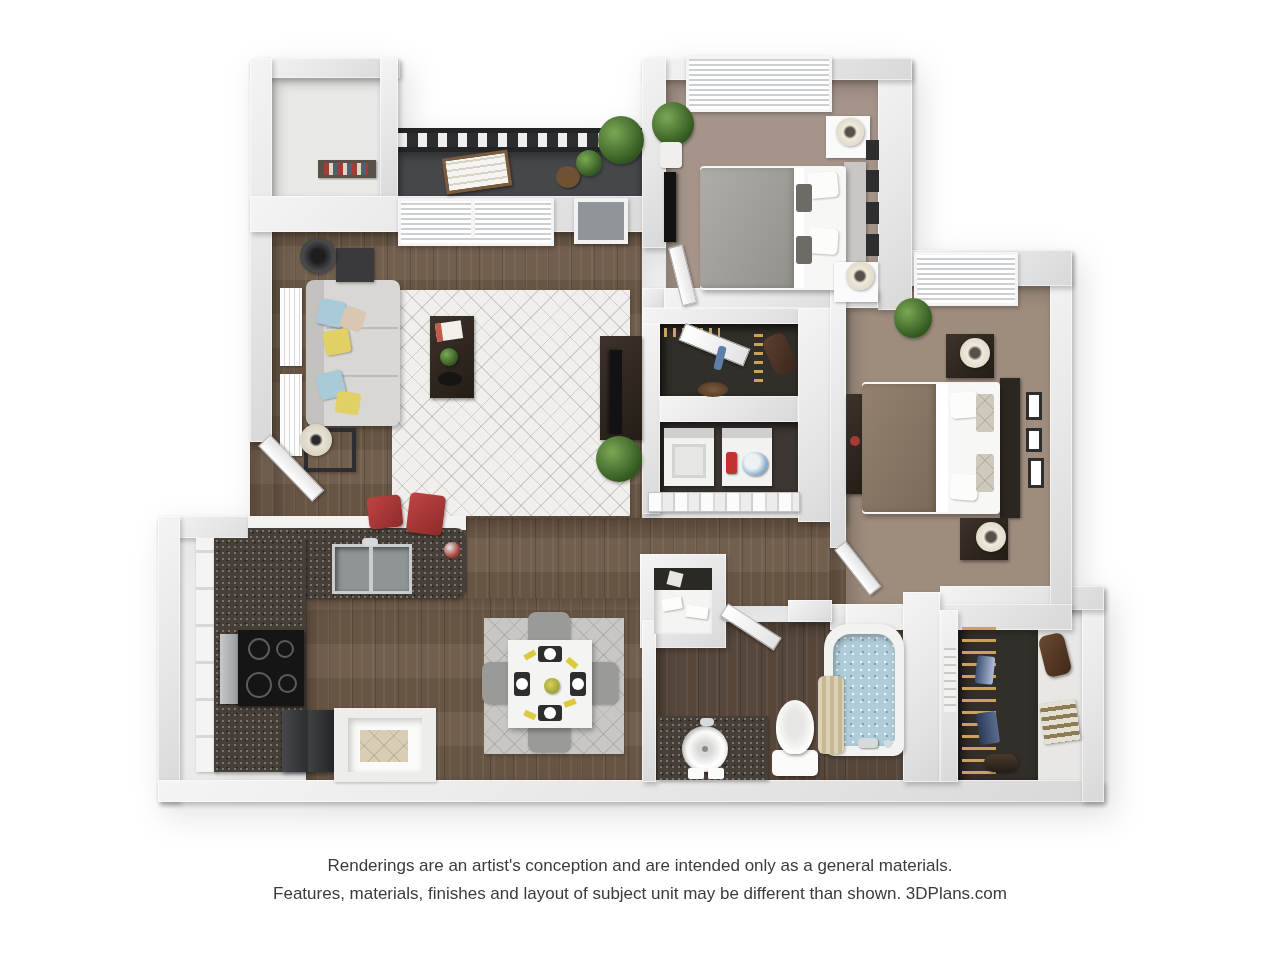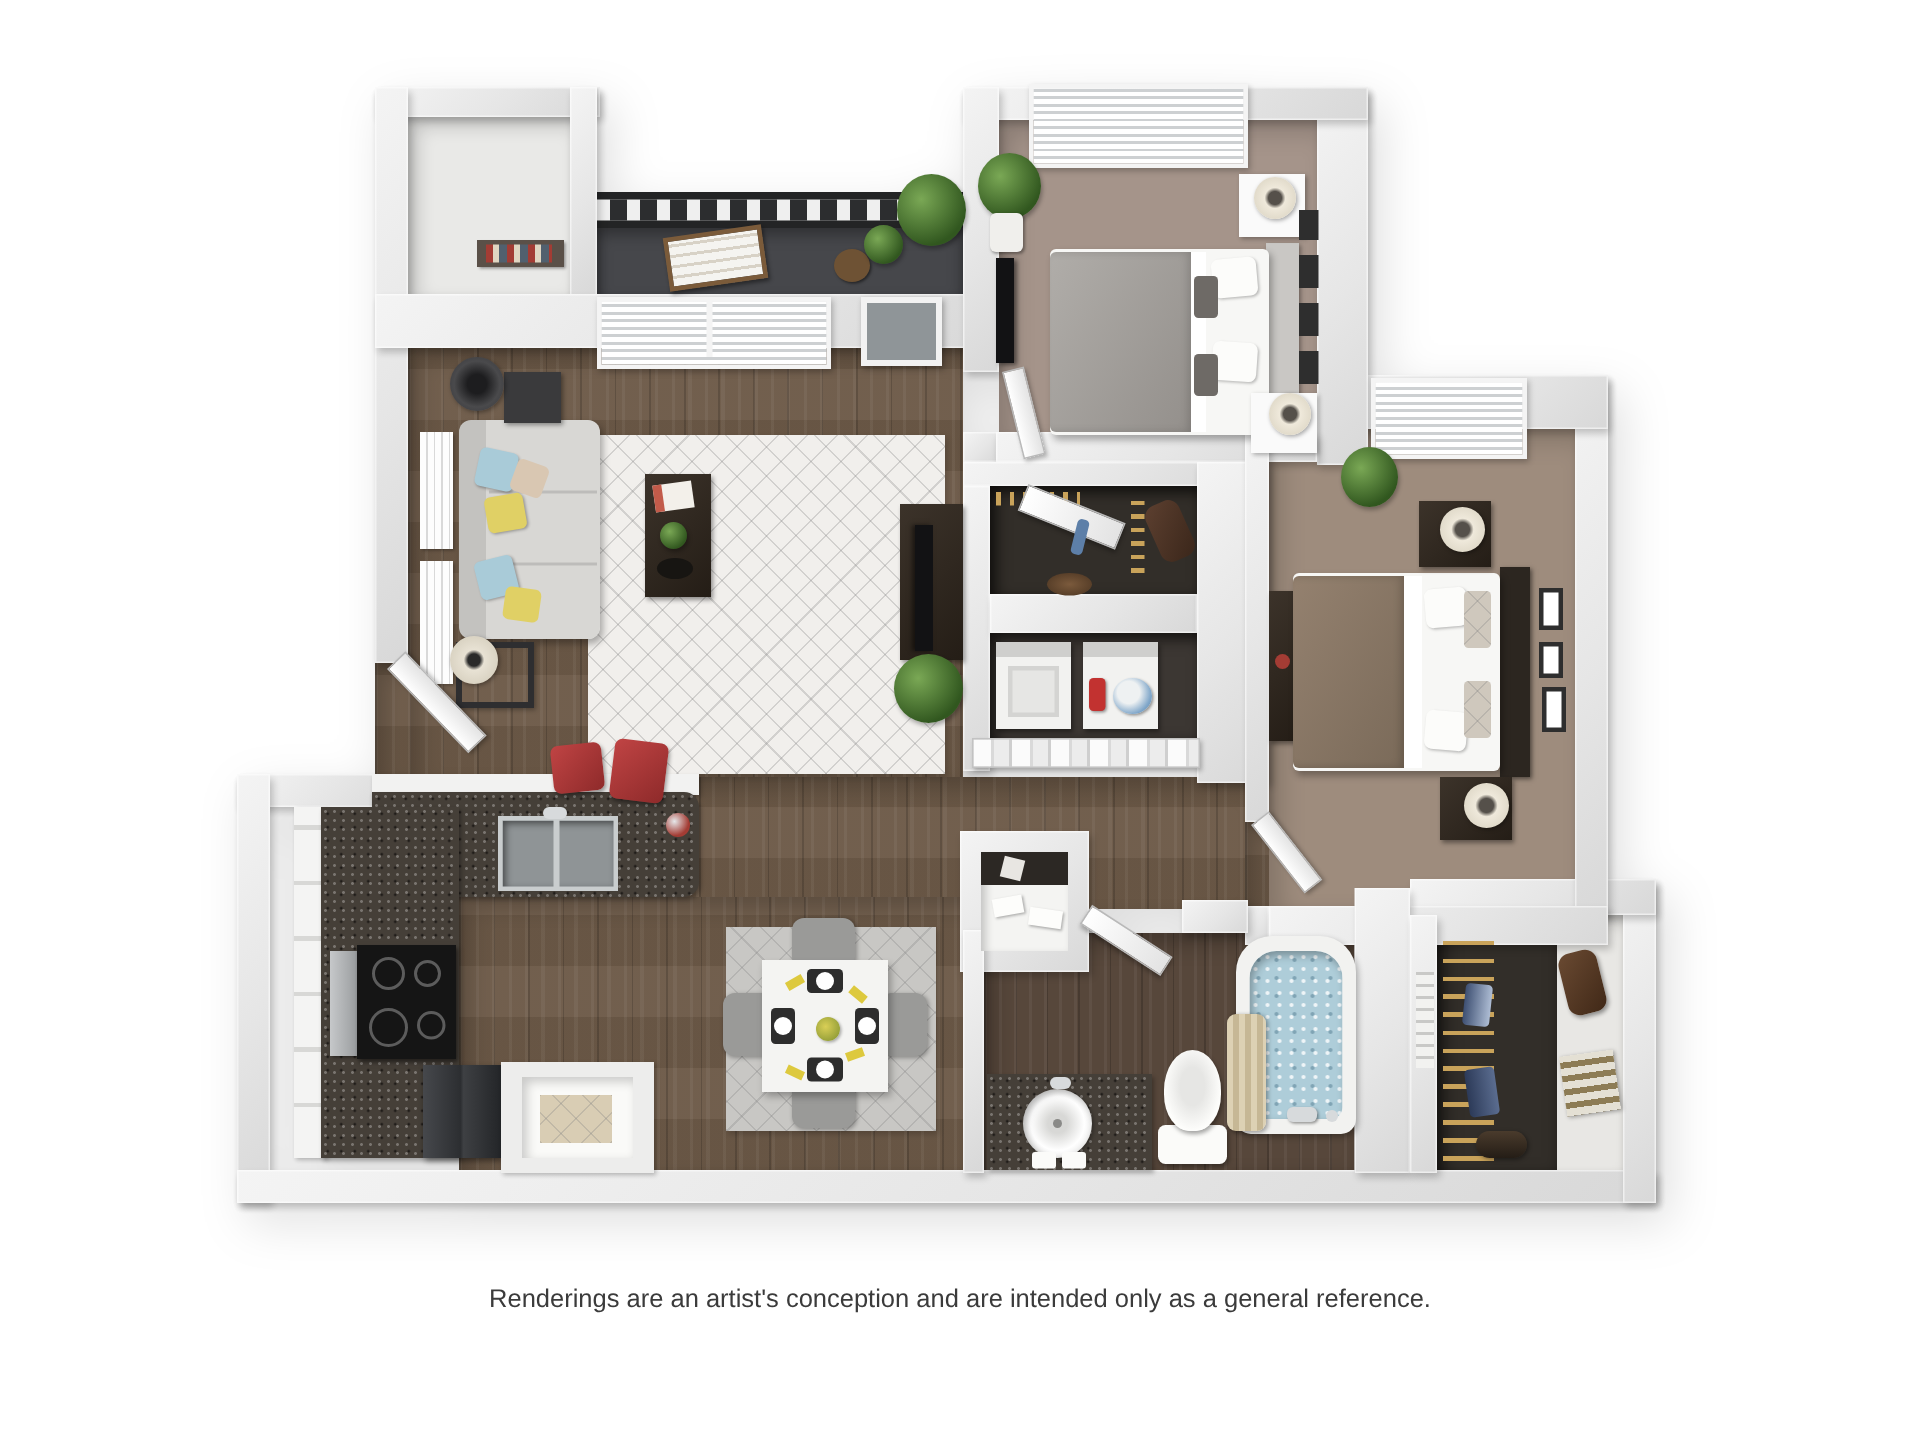--- a/index.html
+++ b/index.html
@@ -251,15 +251,16 @@
     <div class="p" style="left:976px;top:656px;width:18px;height:28px;background:linear-gradient(90deg,#3d4f72,#aebdd4);transform:rotate(6deg);border-radius:3px;"></div>
     <div class="p" style="left:978px;top:712px;width:20px;height:32px;background:linear-gradient(90deg,#2c3a58,#5b6d90);transform:rotate(-8deg);border-radius:3px;"></div>
     <div class="p" style="left:944px;top:648px;width:12px;height:64px;background:repeating-linear-gradient(0deg,#f2f2f0 0 6px,#c9c9c7 6px 8px);"></div>
     <div class="p" style="left:1042px;top:634px;width:26px;height:42px;background:linear-gradient(135deg,#6a4a32,#402817);border-radius:8px;transform:rotate(-14deg);box-shadow:1px 2px 3px rgba(0,0,0,.4);"></div>
     <div class="p" style="left:1042px;top:702px;width:36px;height:40px;background:repeating-linear-gradient(0deg,#e4e0d4 0 5px,#8d7c55 5px 9px);transform:rotate(-8deg);box-shadow:1px 1px 3px rgba(0,0,0,.35);"></div>
     <div class="p" style="left:984px;top:754px;width:34px;height:18px;border-radius:9px;background:linear-gradient(0deg,#241d16,#4a3b2c);box-shadow:1px 1px 3px rgba(0,0,0,.4);"></div>
 
   </div>
 
   <div class="disclaimer">
-    <div>Renderings are an artist's conception and are intended only as a general reference.</div>
+    <div>Renderings are an artist's conception and are intended only as a general materials.</div>
+    <div>Features, materials, finishes and layout of subject unit may be different than shown. 3DPlans.com</div>
   </div>
 </div>
 
 </body></html>

